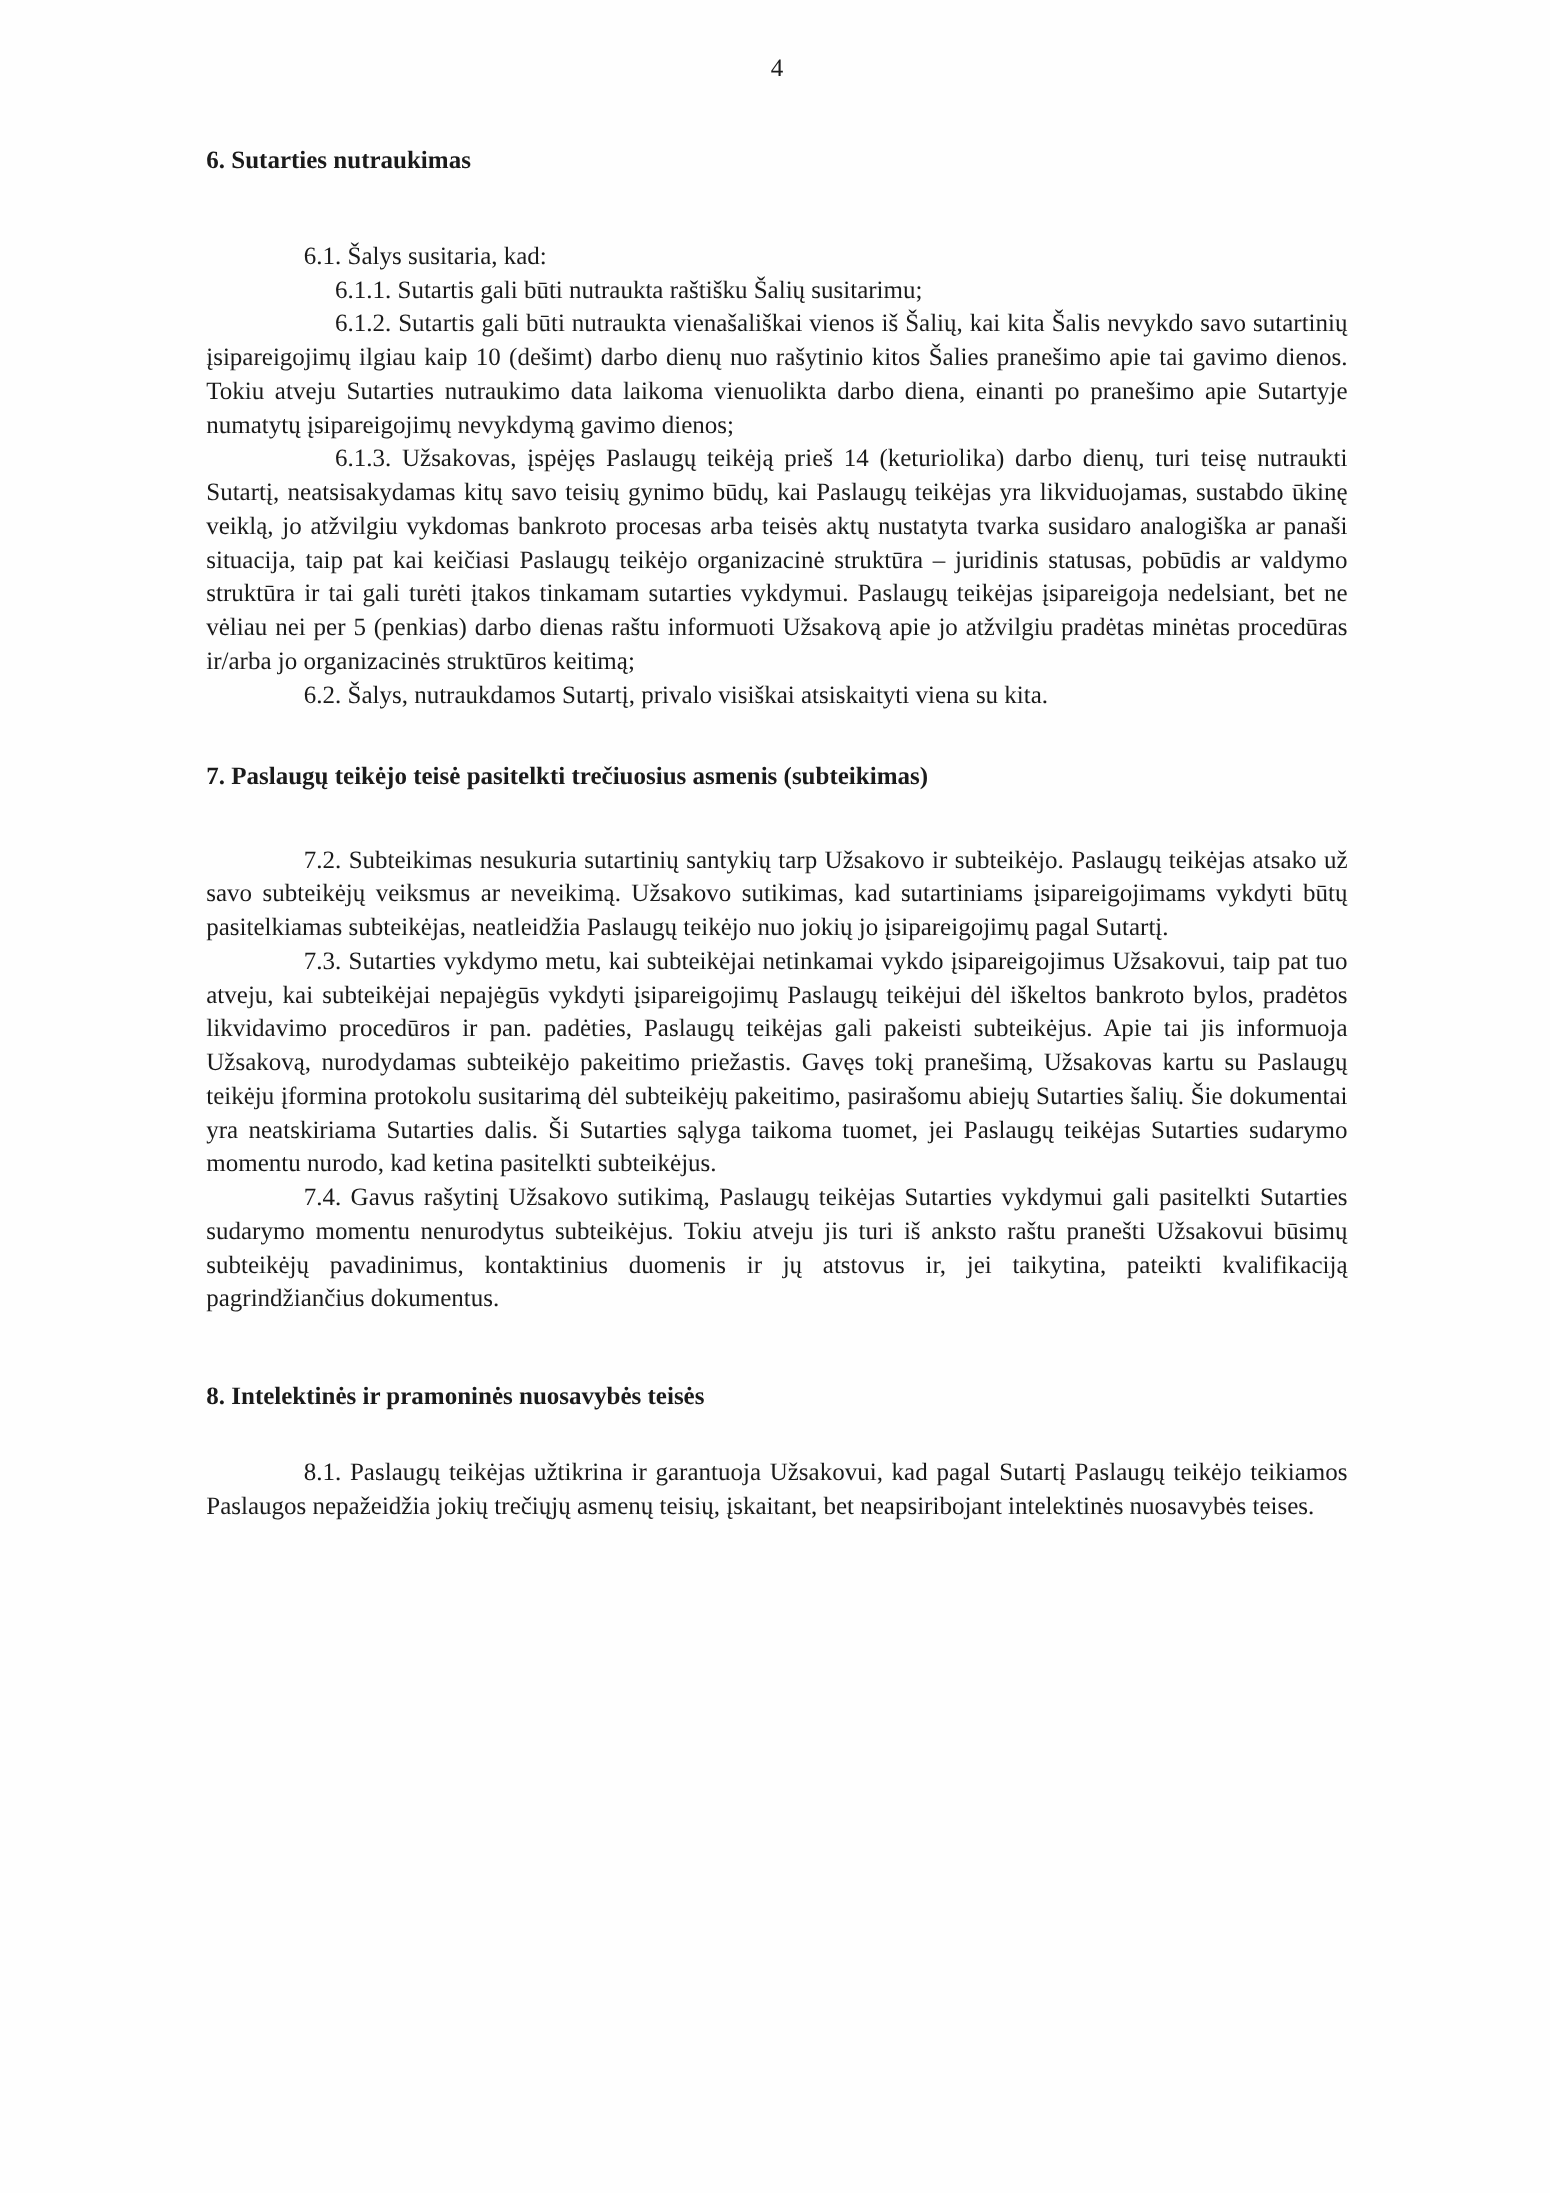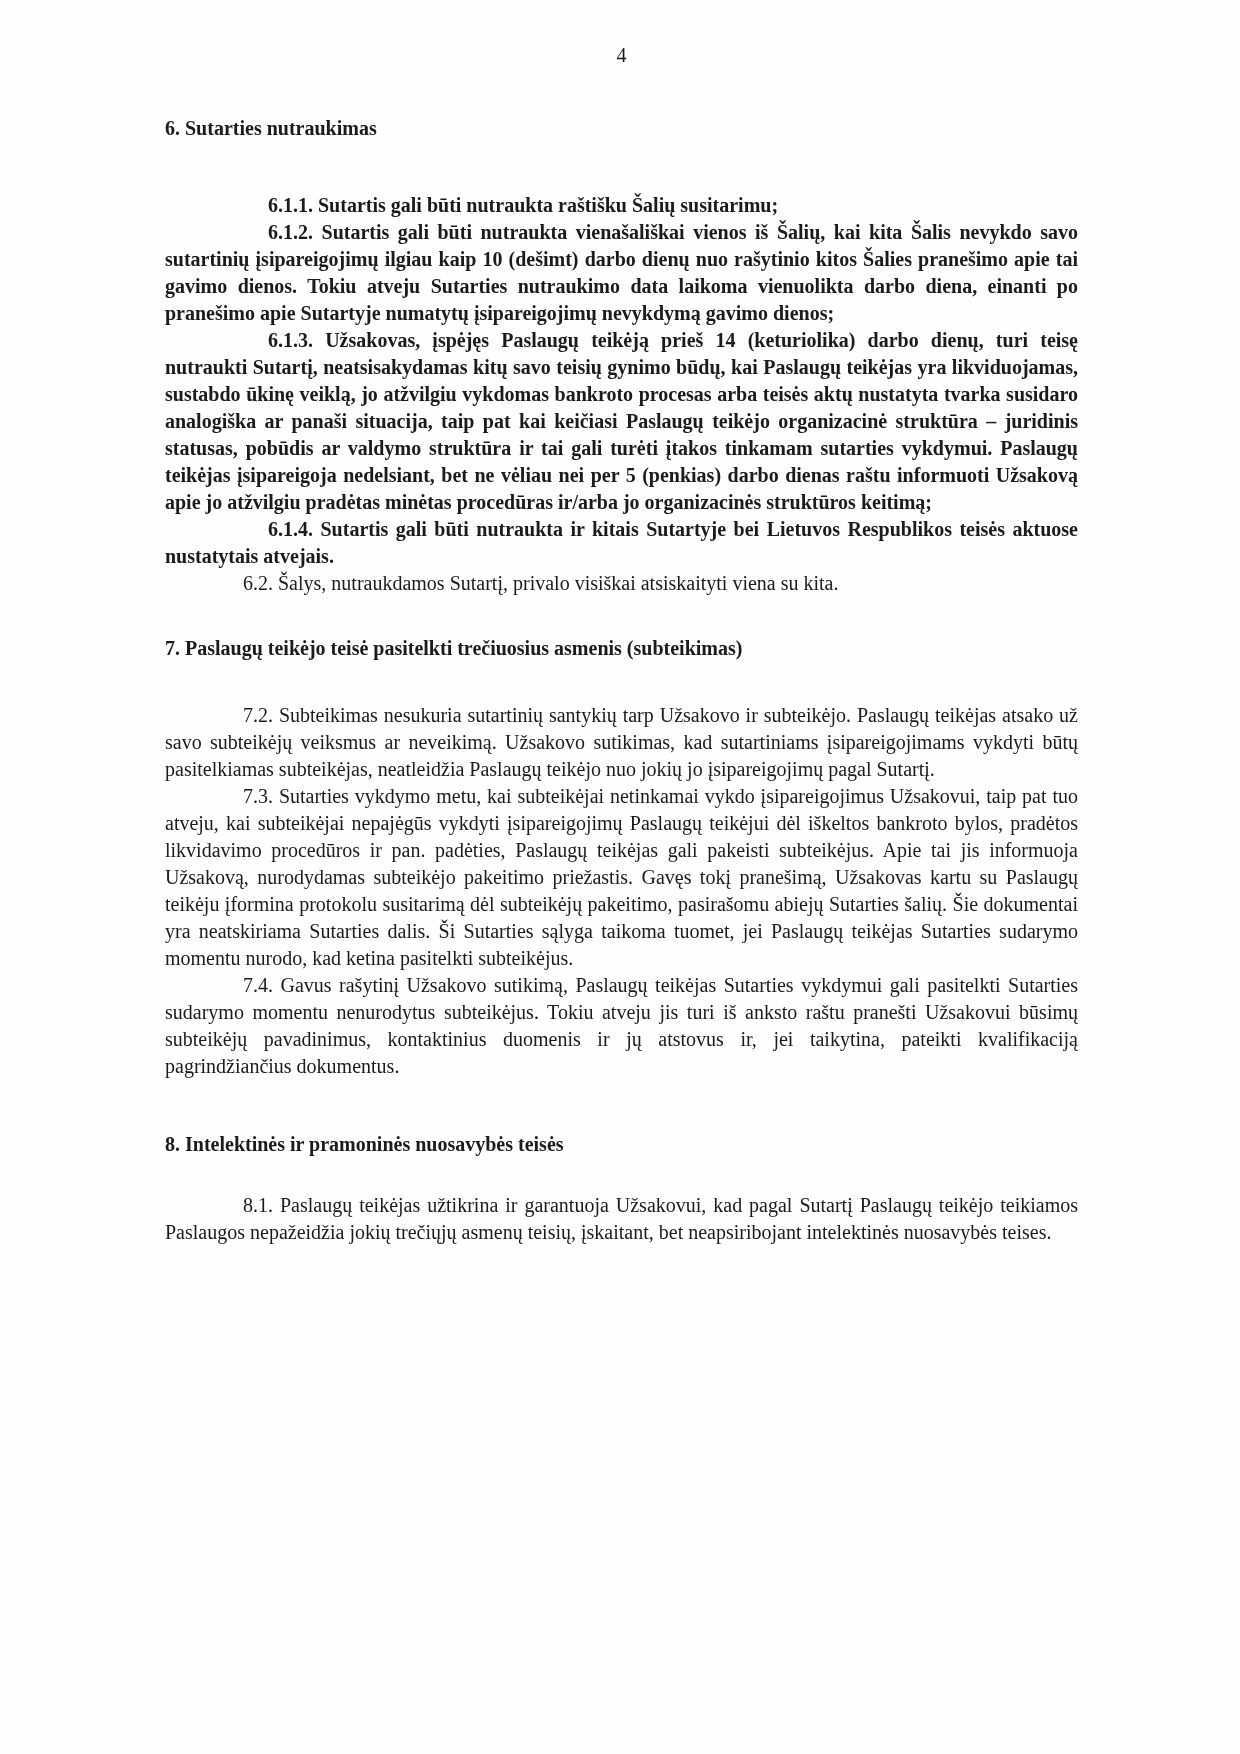--- a/index.html
+++ b/index.html
@@ -24,43 +24,43 @@
     line-height: 27px;
     margin-bottom: 46px;
   }
   .para {
     margin: 0;
     font-size: 20px;
     line-height: 27px;
     text-align: justify;
   }
   .ind1 { text-indent: 78px; }
-  .ind2 { text-indent: 103px; font-weight: bold; }
+  .ind2 { text-indent: 103px; }
   .heading {
     font-size: 20px;
     line-height: 27px;
     font-weight: bold;
     text-align: left;
   }
   .h6 { margin: 26px 0 50px 0; }
   .h7 { margin: 38px 0 40px 0; }
   .h8 { margin: 51px 0 34px 0; }
 </style>
 </head>
 <body>
 
 <div class="sheet">
   <div class="page-number">4</div>
 
 
   <h2 class="heading h6">6. Sutarties nutraukimas</h2>
+  <p class="para ind1">6.1. Šalys susitaria, kad:</p>
   <p class="para ind2">6.1.1. Sutartis gali būti nutraukta raštišku Šalių susitarimu;</p>
   <p class="para ind2">6.1.2. Sutartis gali būti nutraukta vienašališkai vienos iš Šalių, kai kita Šalis nevykdo savo sutartinių įsipareigojimų ilgiau kaip 10 (dešimt) darbo dienų nuo rašytinio kitos Šalies pranešimo apie tai gavimo dienos. Tokiu atveju Sutarties nutraukimo data laikoma vienuolikta darbo diena, einanti po pranešimo apie Sutartyje numatytų įsipareigojimų nevykdymą gavimo dienos;</p>
   <p class="para ind2">6.1.3. Užsakovas, įspėjęs Paslaugų teikėją prieš 14 (keturiolika) darbo dienų, turi teisę nutraukti Sutartį, neatsisakydamas kitų savo teisių gynimo būdų, kai Paslaugų teikėjas yra likviduojamas, sustabdo ūkinę veiklą, jo atžvilgiu vykdomas bankroto procesas arba teisės aktų nustatyta tvarka susidaro analogiška ar panaši situacija, taip pat kai keičiasi Paslaugų teikėjo organizacinė struktūra – juridinis statusas, pobūdis ar valdymo struktūra ir tai gali turėti įtakos tinkamam sutarties vykdymui. Paslaugų teikėjas įsipareigoja nedelsiant, bet ne vėliau nei per 5 (penkias) darbo dienas raštu informuoti Užsakovą apie jo atžvilgiu pradėtas minėtas procedūras ir/arba jo organizacinės struktūros keitimą;</p>
-  <p class="para ind2">6.1.4. Sutartis gali būti nutraukta ir kitais Sutartyje bei Lietuvos Respublikos teisės aktuose nustatytais atvejais.</p>
   <p class="para ind1">6.2. Šalys, nutraukdamos Sutartį, privalo visiškai atsiskaityti viena su kita.</p>
 
   <h2 class="heading h7">7. Paslaugų teikėjo teisė pasitelkti trečiuosius asmenis (subteikimas)</h2>
   <p class="para ind1">7.2. Subteikimas nesukuria sutartinių santykių tarp Užsakovo ir subteikėjo. Paslaugų teikėjas atsako už savo subteikėjų veiksmus ar neveikimą. Užsakovo sutikimas, kad sutartiniams įsipareigojimams vykdyti būtų pasitelkiamas subteikėjas, neatleidžia Paslaugų teikėjo nuo jokių jo įsipareigojimų pagal Sutartį.</p>
   <p class="para ind1">7.3. Sutarties vykdymo metu, kai subteikėjai netinkamai vykdo įsipareigojimus Užsakovui, taip pat tuo atveju, kai subteikėjai nepajėgūs vykdyti įsipareigojimų Paslaugų teikėjui dėl iškeltos bankroto bylos, pradėtos likvidavimo procedūros ir pan. padėties, Paslaugų teikėjas gali pakeisti subteikėjus. Apie tai jis informuoja Užsakovą, nurodydamas subteikėjo pakeitimo priežastis. Gavęs tokį pranešimą, Užsakovas kartu su Paslaugų teikėju įformina protokolu susitarimą dėl subteikėjų pakeitimo, pasirašomu abiejų Sutarties šalių. Šie dokumentai yra neatskiriama Sutarties dalis. Ši Sutarties sąlyga taikoma tuomet, jei Paslaugų teikėjas Sutarties sudarymo momentu nurodo, kad ketina pasitelkti subteikėjus.</p>
   <p class="para ind1">7.4. Gavus rašytinį Užsakovo sutikimą, Paslaugų teikėjas Sutarties vykdymui gali pasitelkti Sutarties sudarymo momentu nenurodytus subteikėjus. Tokiu atveju jis turi iš anksto raštu pranešti Užsakovui būsimų subteikėjų pavadinimus, kontaktinius duomenis ir jų atstovus ir, jei taikytina, pateikti kvalifikaciją pagrindžiančius dokumentus.</p>
 
   <h2 class="heading h8">8. Intelektinės ir pramoninės nuosavybės teisės</h2>
   <p class="para ind1">8.1. Paslaugų teikėjas užtikrina ir garantuoja Užsakovui, kad pagal Sutartį Paslaugų teikėjo teikiamos Paslaugos nepažeidžia jokių trečiųjų asmenų teisių, įskaitant, bet neapsiribojant intelektinės nuosavybės teises.</p>
 </div>

